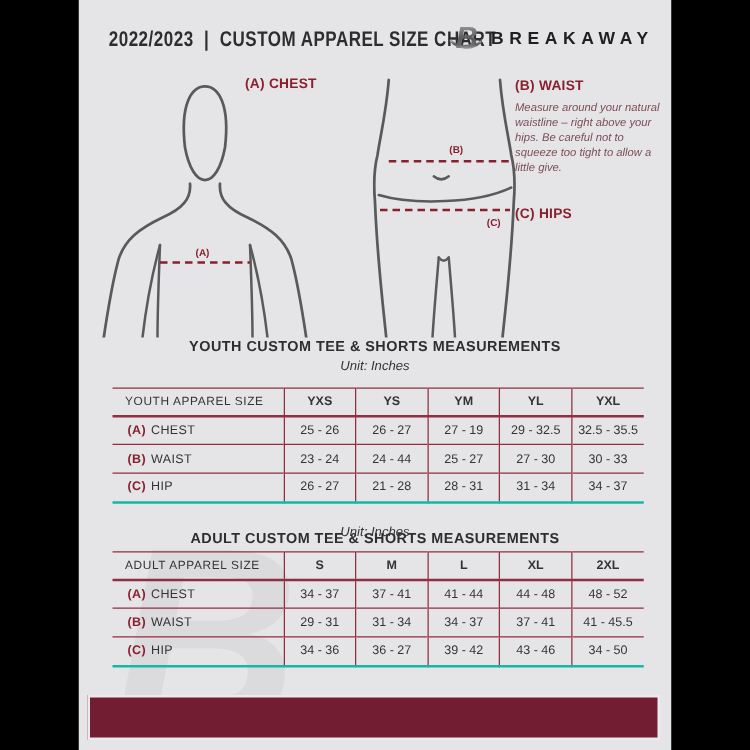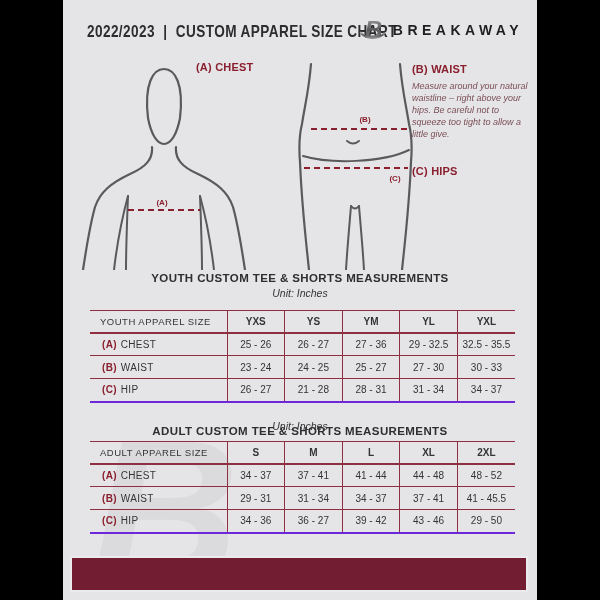--- a/index.html
+++ b/index.html
@@ -25,21 +25,21 @@
   .guide h3{margin:0 0 6px 0;font-size:11px;font-weight:700;color:#8a1f2e;letter-spacing:.2px;}
   .guide p{margin:0;font-size:9px;font-style:italic;line-height:1.32;color:#7b4e56;}
 
   
   .sec-title{position:absolute;width:474px;text-align:center;font-size:11.5px;font-weight:700;
     color:#2e2d2f;letter-spacing:.4px;}
   .sec-unit{position:absolute;width:474px;text-align:center;font-size:10.5px;font-style:italic;color:#343336;}
 
   
   table.size-table{position:absolute;left:27px;width:425px;border-collapse:collapse;
-    border-bottom:2px solid #6d28d9;table-layout:fixed;}
+    border-bottom:2px solid #14b8a6;table-layout:fixed;}
   .size-table col.c0{width:137px;}
   .size-table th,.size-table td{border-left:1px solid #8f2f42;padding:0;color:#343336;}
   .size-table th:first-child,.size-table td:first-child{border-left:none;}
   .size-table thead tr{border-top:1px solid #8f2f42;border-bottom:2px solid #8f2f42;}
   .size-table tbody tr{border-top:1px solid #8f2f42;}
   .size-table th{height:22px;font-size:10px;font-weight:700;text-align:center;}
   .size-table th.label-col{font-weight:400;font-size:9.5px;text-align:left;padding-left:10px;letter-spacing:.5px;}
   .size-table td{height:23px;font-size:10px;text-align:center;}
   .size-table td.row-label{text-align:left;padding-left:12px;letter-spacing:.3px;}
   .size-table .pfx{font-weight:700;color:#8a1f2e;margin-right:4px;}
@@ -128,28 +128,28 @@
           <th>YM</th>
           <th>YL</th>
           <th>YXL</th>
         </tr>
       </thead>
       <tbody>
         <tr>
           <td class="row-label"><span class="pfx">(A)</span><span>CHEST</span></td>
           <td>25 - 26</td>
           <td>26 - 27</td>
-          <td>27 - 36</td>
+          <td>27 - 19</td>
           <td>29 - 32.5</td>
           <td>32.5 - 35.5</td>
         </tr>
         <tr>
           <td class="row-label"><span class="pfx">(B)</span><span>WAIST</span></td>
           <td>23 - 24</td>
-          <td>24 - 25</td>
+          <td>24 - 44</td>
           <td>25 - 27</td>
           <td>27 - 30</td>
           <td>30 - 33</td>
         </tr>
         <tr>
           <td class="row-label"><span class="pfx">(C)</span><span>HIP</span></td>
           <td>26 - 27</td>
           <td>21 - 28</td>
           <td>28 - 31</td>
           <td>31 - 34</td>
@@ -197,20 +197,20 @@
           <td>34 - 37</td>
           <td>37 - 41</td>
           <td>41 - 45.5</td>
         </tr>
         <tr>
           <td class="row-label"><span class="pfx">(C)</span><span>HIP</span></td>
           <td>34 - 36</td>
           <td>36 - 27</td>
           <td>39 - 42</td>
           <td>43 - 46</td>
-          <td>29 - 50</td>
+          <td>34 - 50</td>
         </tr>
       </tbody>
     </table>
 
     <div class="footer-bar"></div>
   </div>
 </div>
 
 </body></html>

